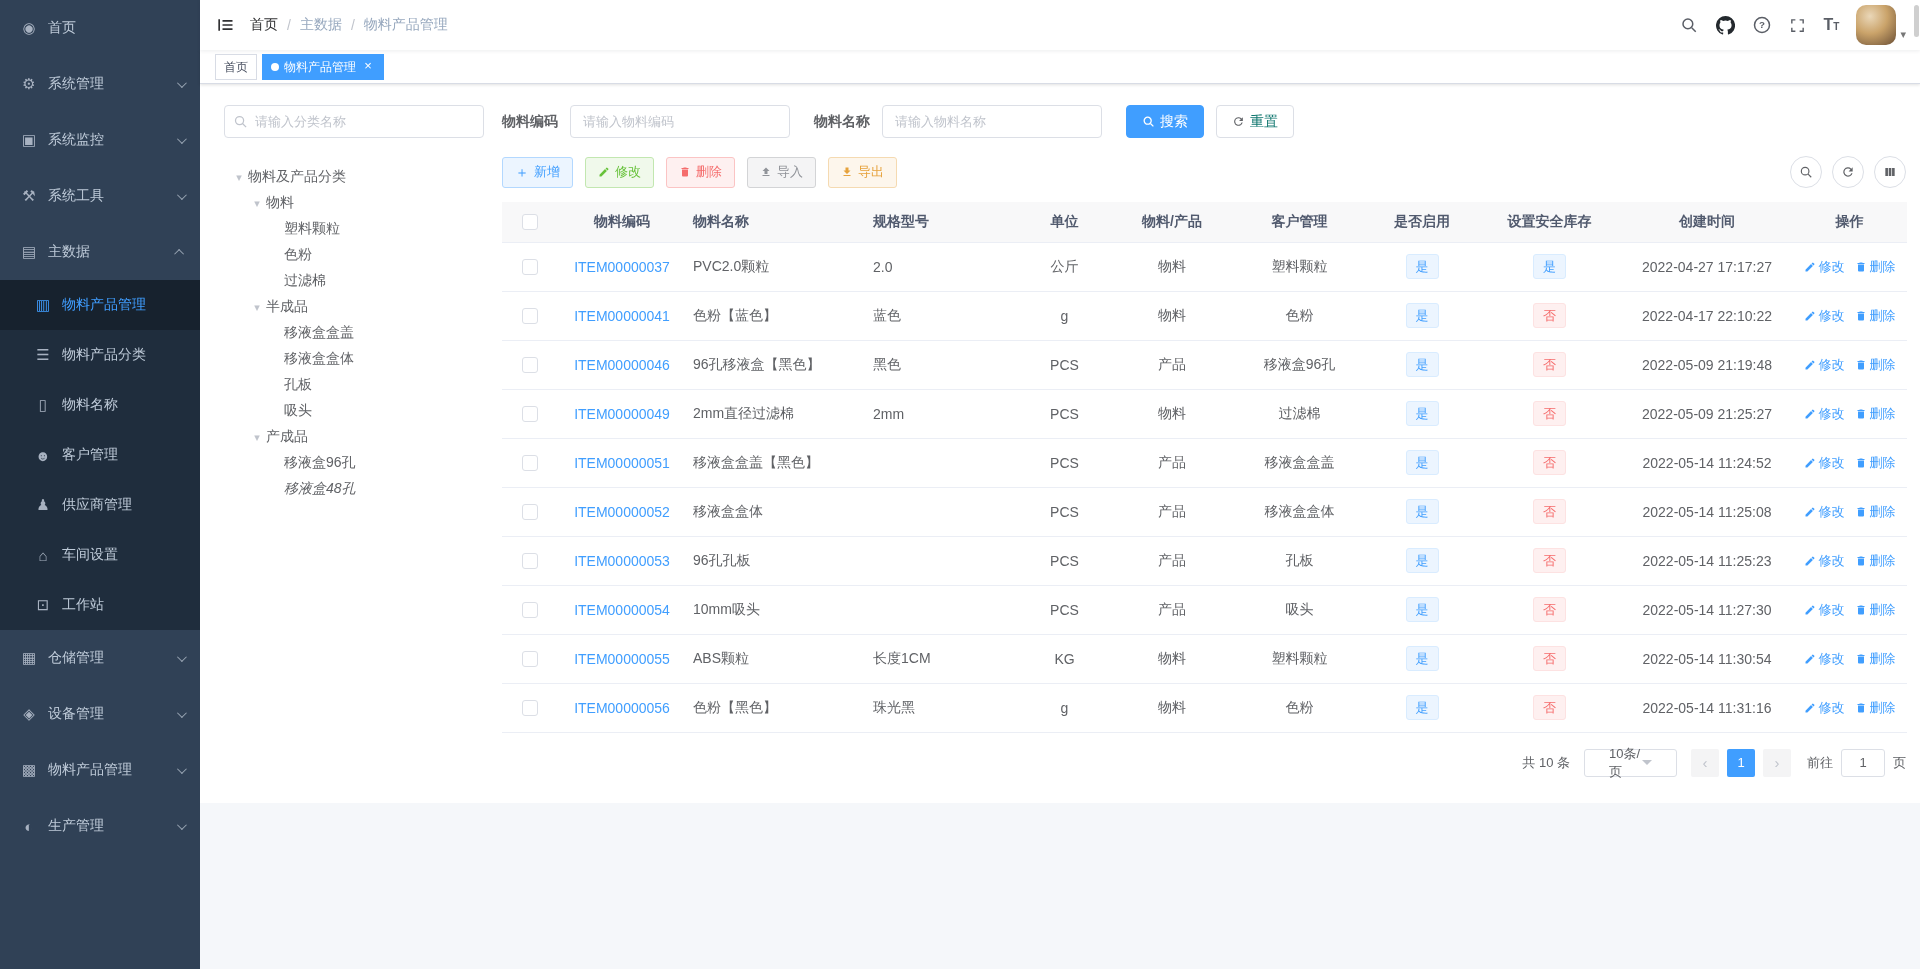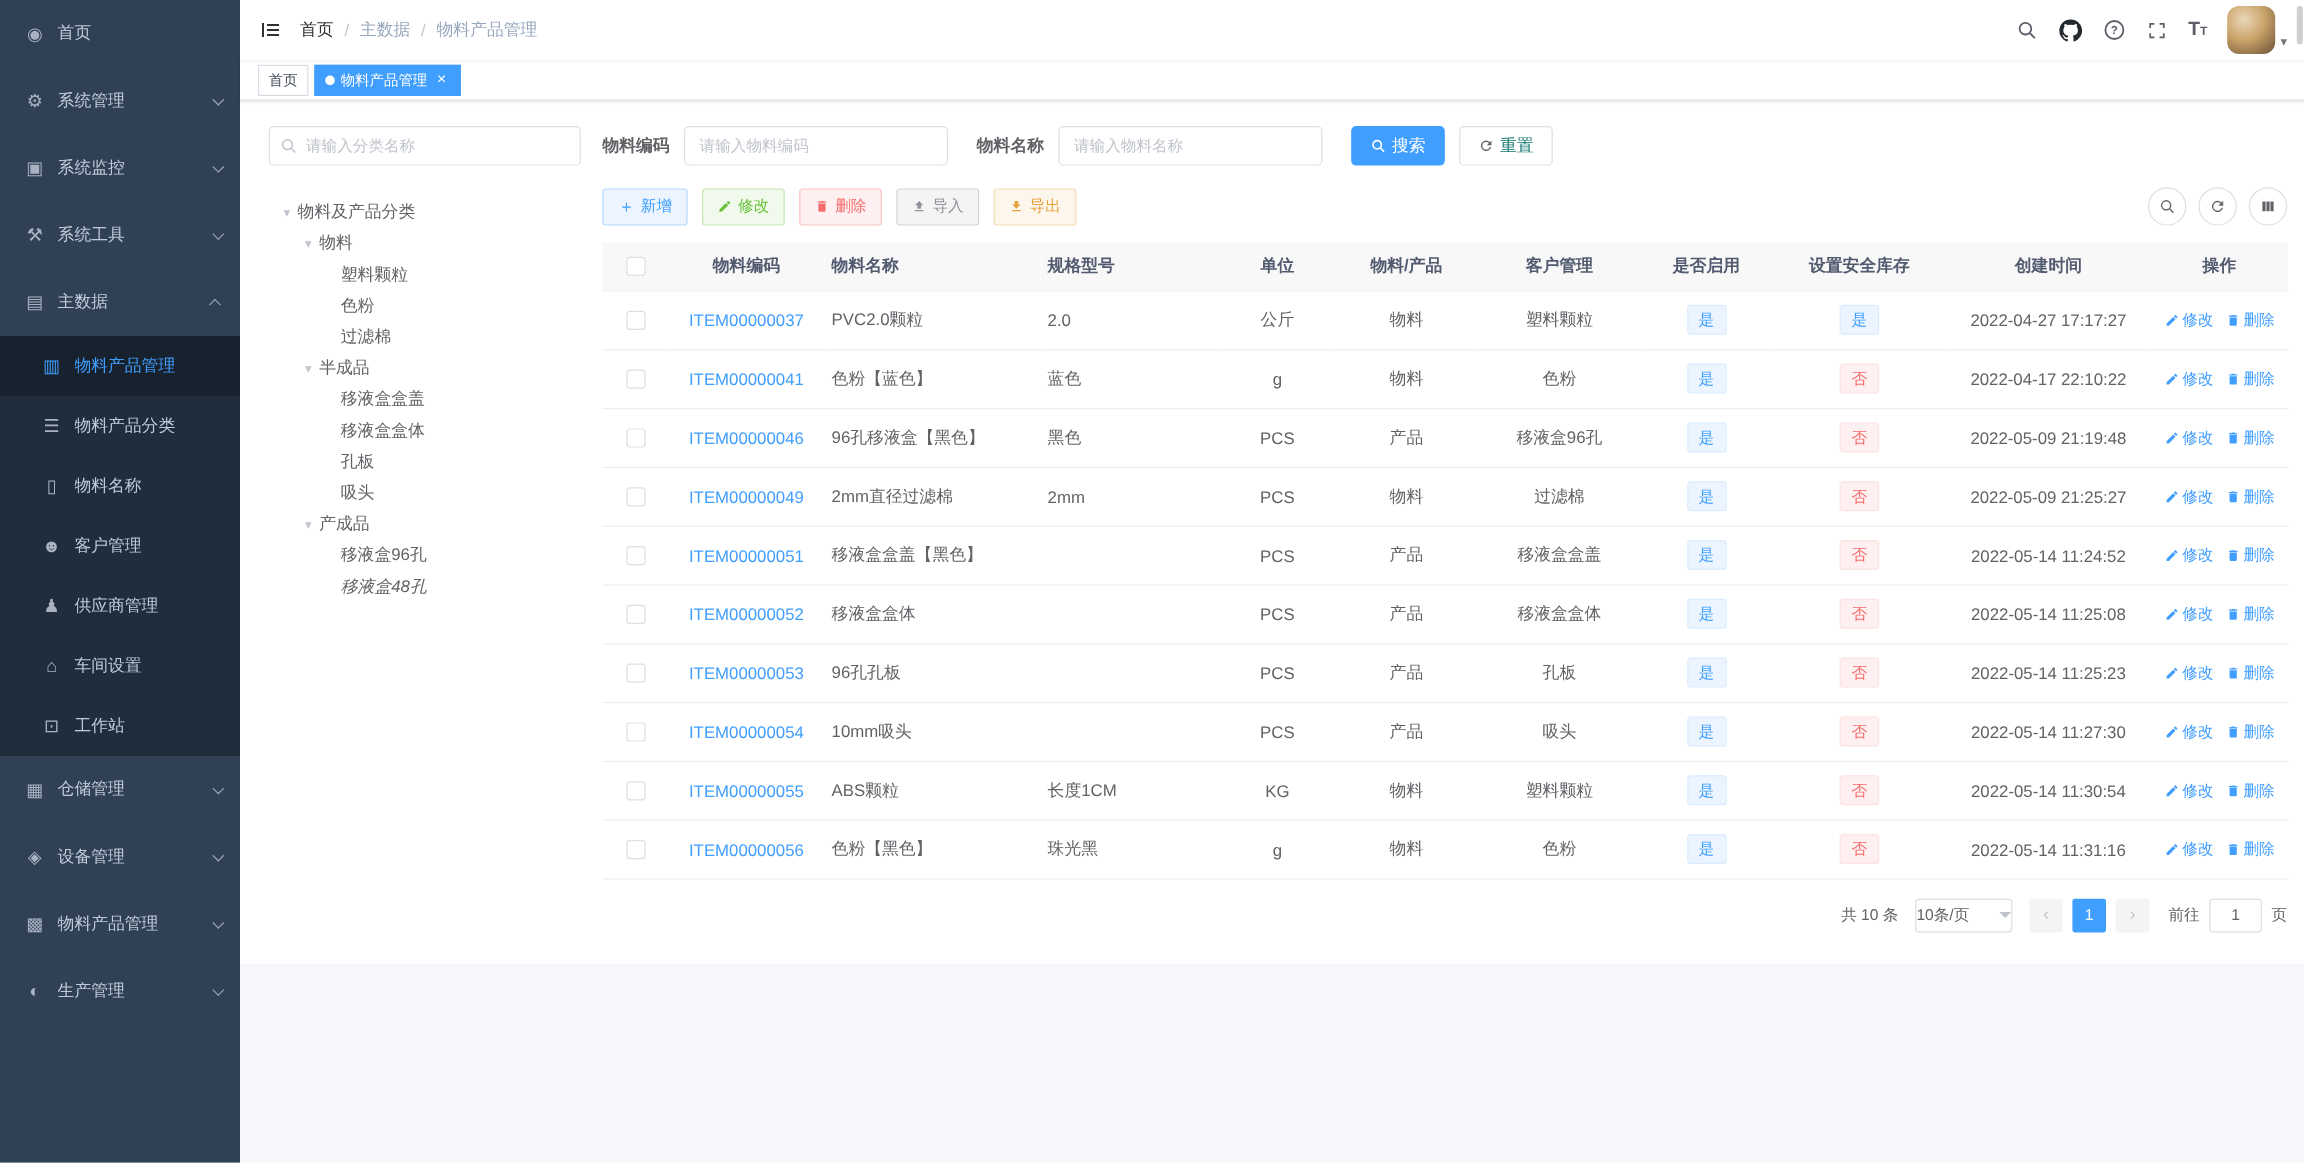--- a/index.html
+++ b/index.html
@@ -87,21 +87,21 @@
   .checkbox { width:16px; height:16px; border:1px solid #dcdfe6; border-radius:3px; background:#fff; display:inline-block; vertical-align:middle; cursor:pointer; }
   .link { color:#409eff; cursor:pointer; text-decoration:none; }
   .tag { display:inline-block; height:25px; line-height:23px; padding:0 9px; border-radius:3px; font-size:13px; border:1px solid transparent; }
   .tag-primary { color:#409eff; background:#ecf5ff; border-color:#d9ecff; }
   .tag-danger  { color:#f56c6c; background:#fef0f0; border-color:#fde2e2; }
   .op-link { color:#409eff; margin:0 5px; display:inline-flex; align-items:center; gap:3px; font-size:13px; cursor:pointer; text-decoration:none; }
 
   
   .pagination { margin-top:16px; display:flex; justify-content:flex-end; align-items:center; font-size:13px; color:#606266; }
   .pg-total { margin-right:14px; }
-  .pg-size { width:81px; height:28px; border:1px solid #dcdfe6; border-radius:3px; display:flex; align-items:center; justify-content:space-between; padding:0 0; background:#fff; cursor:pointer; margin-right:14px; }
+  .pg-size { width:93px; height:28px; border:1px solid #dcdfe6; border-radius:3px; display:flex; align-items:center; justify-content:space-between; padding:0 24px; background:#fff; cursor:pointer; margin-right:14px; }
   .sel-caret { width:0; height:0; border-left:5px solid transparent; border-right:5px solid transparent; border-top:5px solid #c0c4cc; }
   .pg-btn { min-width:28px; height:28px; border:none; background:#f4f4f5; border-radius:2px; color:#c0c4cc; font-size:15px; display:flex; align-items:center; justify-content:center; cursor:pointer; margin-right:8px; font-family:inherit; }
   .pg-btn.page { color:#606266; font-size:13px; }
   .pg-btn.page.active { background:#409eff; color:#fff; }
   .pg-goto-label { margin:0 8px 0 8px; }
   .pg-goto-input { width:44px; height:28px; border:1px solid #dcdfe6; border-radius:3px; text-align:center; font-size:13px; color:#606266; outline:none; margin-right:8px; font-family:inherit; }
 </style>
 </head>
 <body>
 

